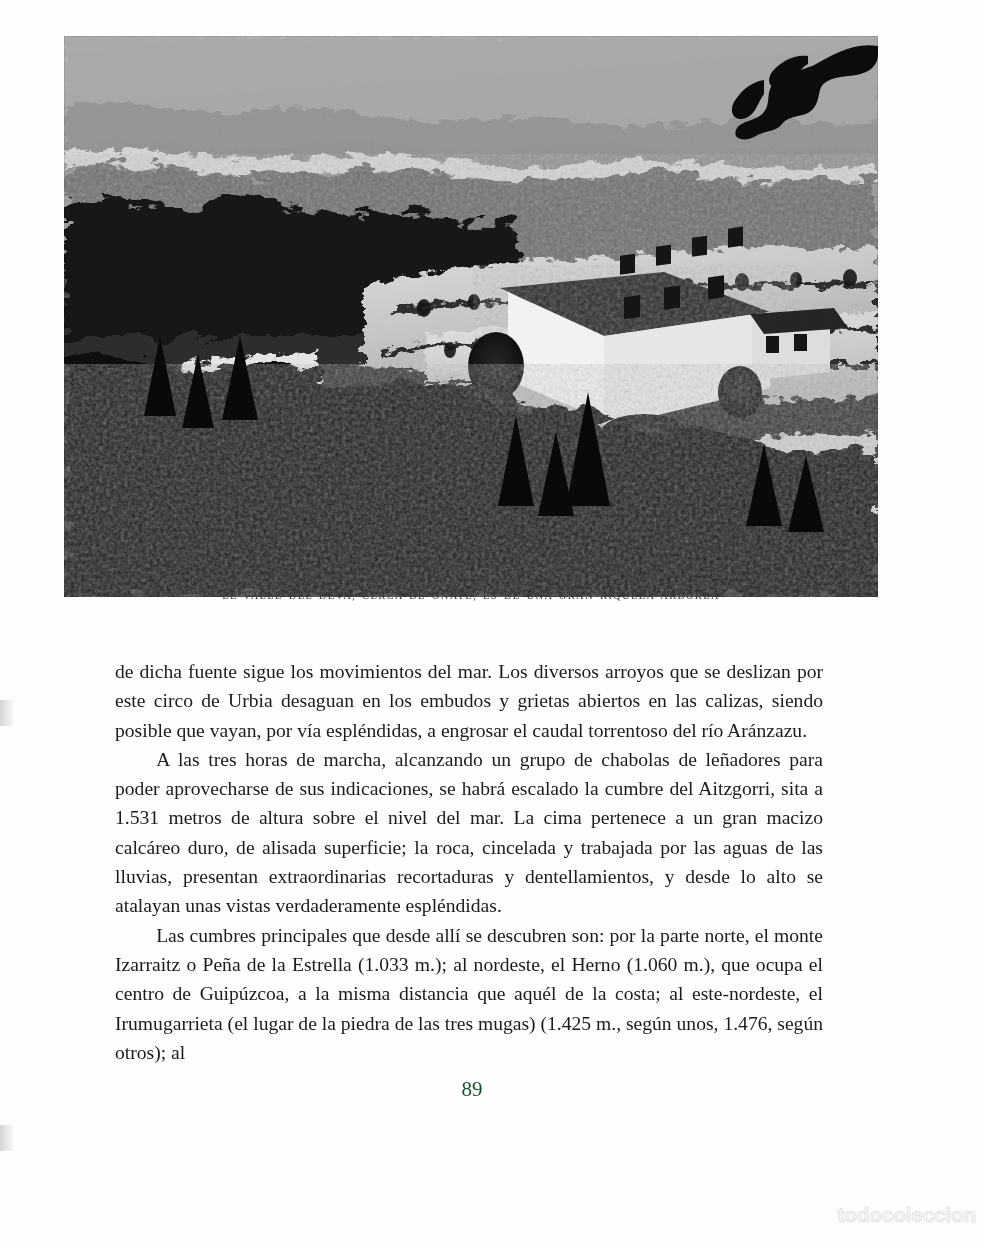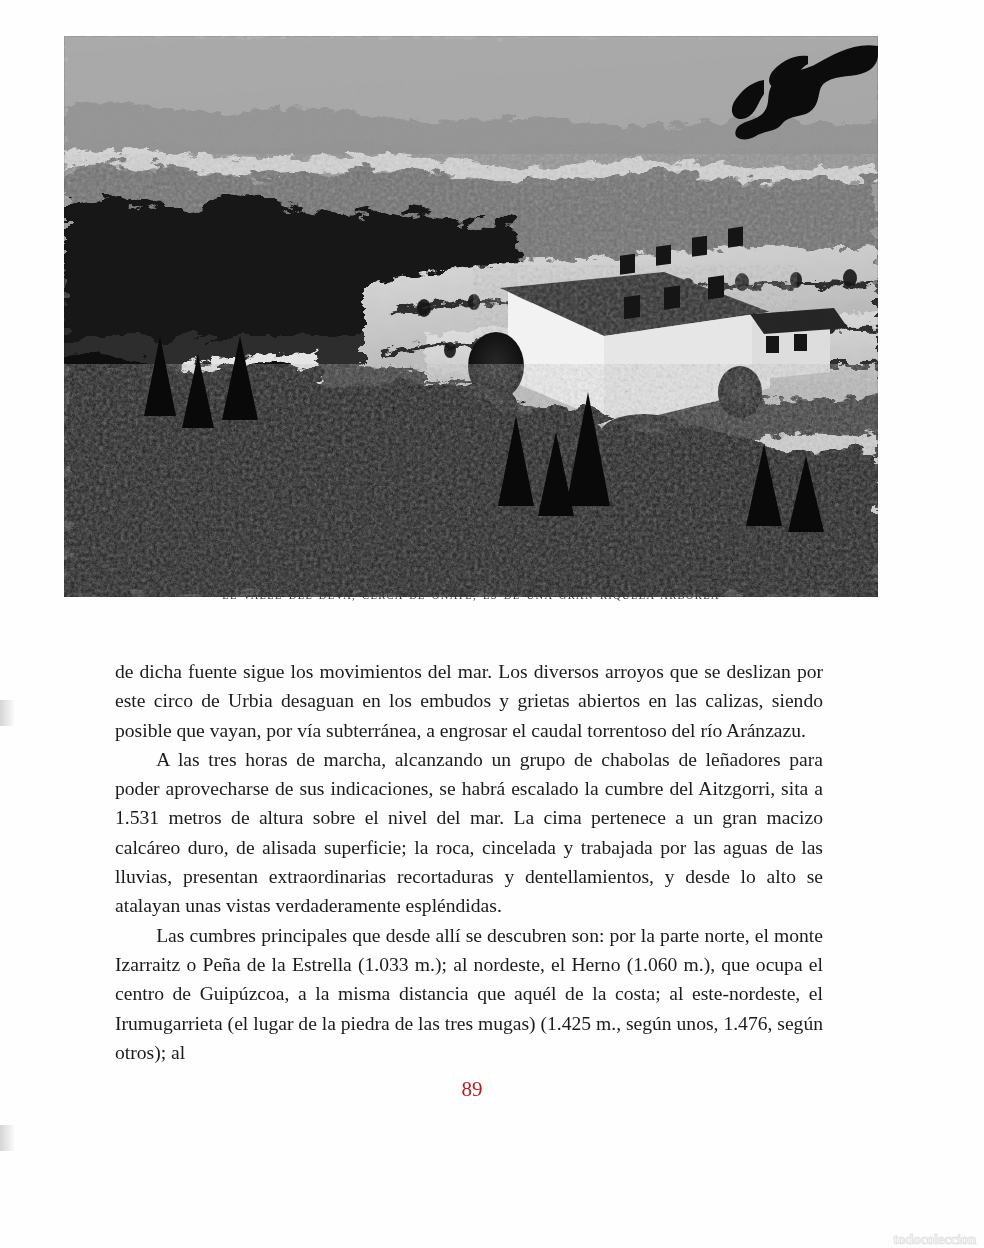--- a/index.html
+++ b/index.html
@@ -71,31 +71,31 @@
   #body-text p.indent { text-indent: 2.1em; }
 
   
   #folio {
     position: absolute;
     left: 0;
     top: 1077px;
     width: 944px;
     text-align: center;
     font-size: 21px;
-    color: #b91c1c;
+    color: #14532d;
     font-family: "Liberation Serif", "DejaVu Serif", serif;
   }
 
   
   #watermark {
     position: absolute;
     right: 8px;
-    bottom: 0;
-    font-family: Liberation Serif, serif;
-    font-size: 15px;
+    bottom: 21px;
+    font-family: Liberation Sans, sans-serif;
+    font-size: 21px;
     font-weight: 700;
     letter-spacing: -0.3px;
     color: rgba(255,255,255,0.0);
     -webkit-text-stroke: 1.2px rgba(0,0,0,0.085);
     text-shadow: 0 0 0 rgba(0,0,0,0.03);
     user-select: none;
   }
 </style>
 </head>
 <body>
@@ -306,21 +306,21 @@
       </g>
 
       <rect x="0" y="0" width="814" height="561" filter="url(#grain)" fill="#808080" opacity="0.30" style="mix-blend-mode:overlay"></rect>
       <rect x="0" y="0" width="814" height="561" fill="none" stroke="#000000" stroke-width="1" opacity="0.18"></rect>
     </svg>
   </div>
 
   <div id="caption">EL VALLE DEL DEVA, CERCA DE OÑATE, ES DE UNA GRAN RIQUEZA ARBÓREA</div>
 
   <div id="body-text">
-    <p>de dicha fuente sigue los movimientos del mar. Los diversos arroyos que se deslizan por este circo de Urbia desaguan en los embudos y grietas abiertos en las calizas, siendo posible que vayan, por vía subterránea, a engrosar el caudal torrentoso del río Aránzazu.</p>
+    <p>de dicha fuente sigue los movimientos del mar. Los diversos arroyos que se deslizan por este circo de Urbia desaguan en los embudos y grietas abiertos en las calizas, siendo posible que vayan, por vía espléndidas, a engrosar el caudal torrentoso del río Aránzazu.</p>
     <p class="indent">A las tres horas de marcha, alcanzando un grupo de chabolas de leñadores para poder aprovecharse de sus indicaciones, se habrá escalado la cumbre del Aitzgorri, sita a 1.531 metros de altura sobre el nivel del mar. La cima pertenece a un gran macizo calcáreo duro, de alisada superficie; la roca, cincelada y trabajada por las aguas de las lluvias, presentan extraordinarias recortaduras y dentellamientos, y desde lo alto se atalayan unas vistas verdaderamente espléndidas.</p>
     <p class="indent">Las cumbres principales que desde allí se descubren son: por la parte norte, el monte Izarraitz o Peña de la Estrella (1.033 m.); al nordeste, el Herno (1.060 m.), que ocupa el centro de Guipúzcoa, a la misma distancia que aquél de la costa; al este-nordeste, el Irumugarrieta (el lugar de la piedra de las tres mugas) (1.425 m., según unos, 1.476, según otros); al</p>
   </div>
 
   <div id="folio">89</div>
 
   <div id="watermark">todocoleccion</div>
 
 </div>
 

